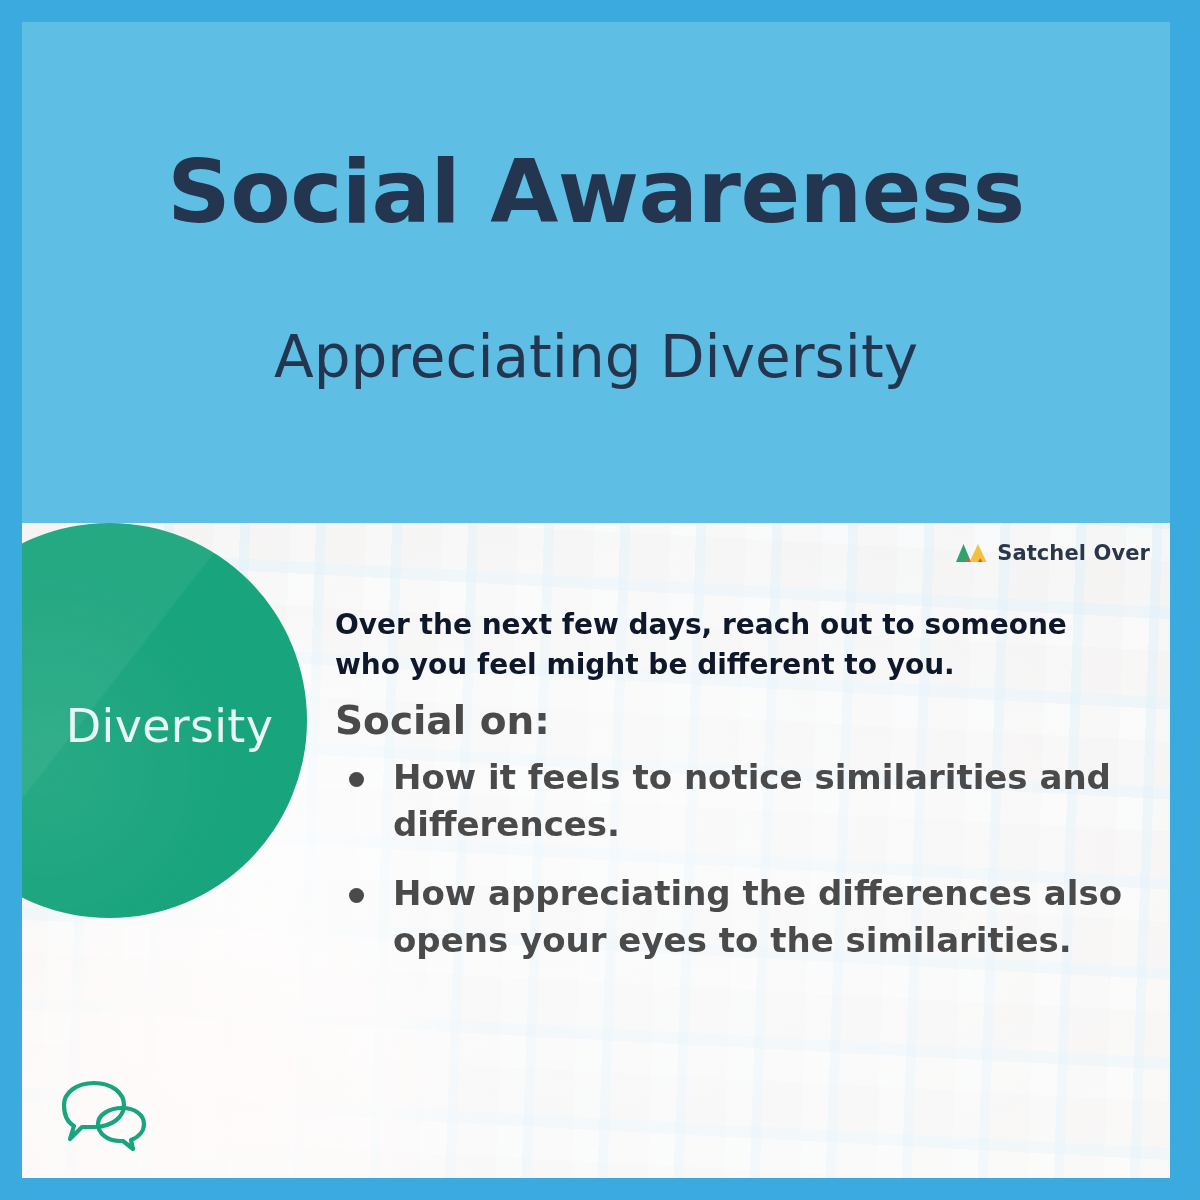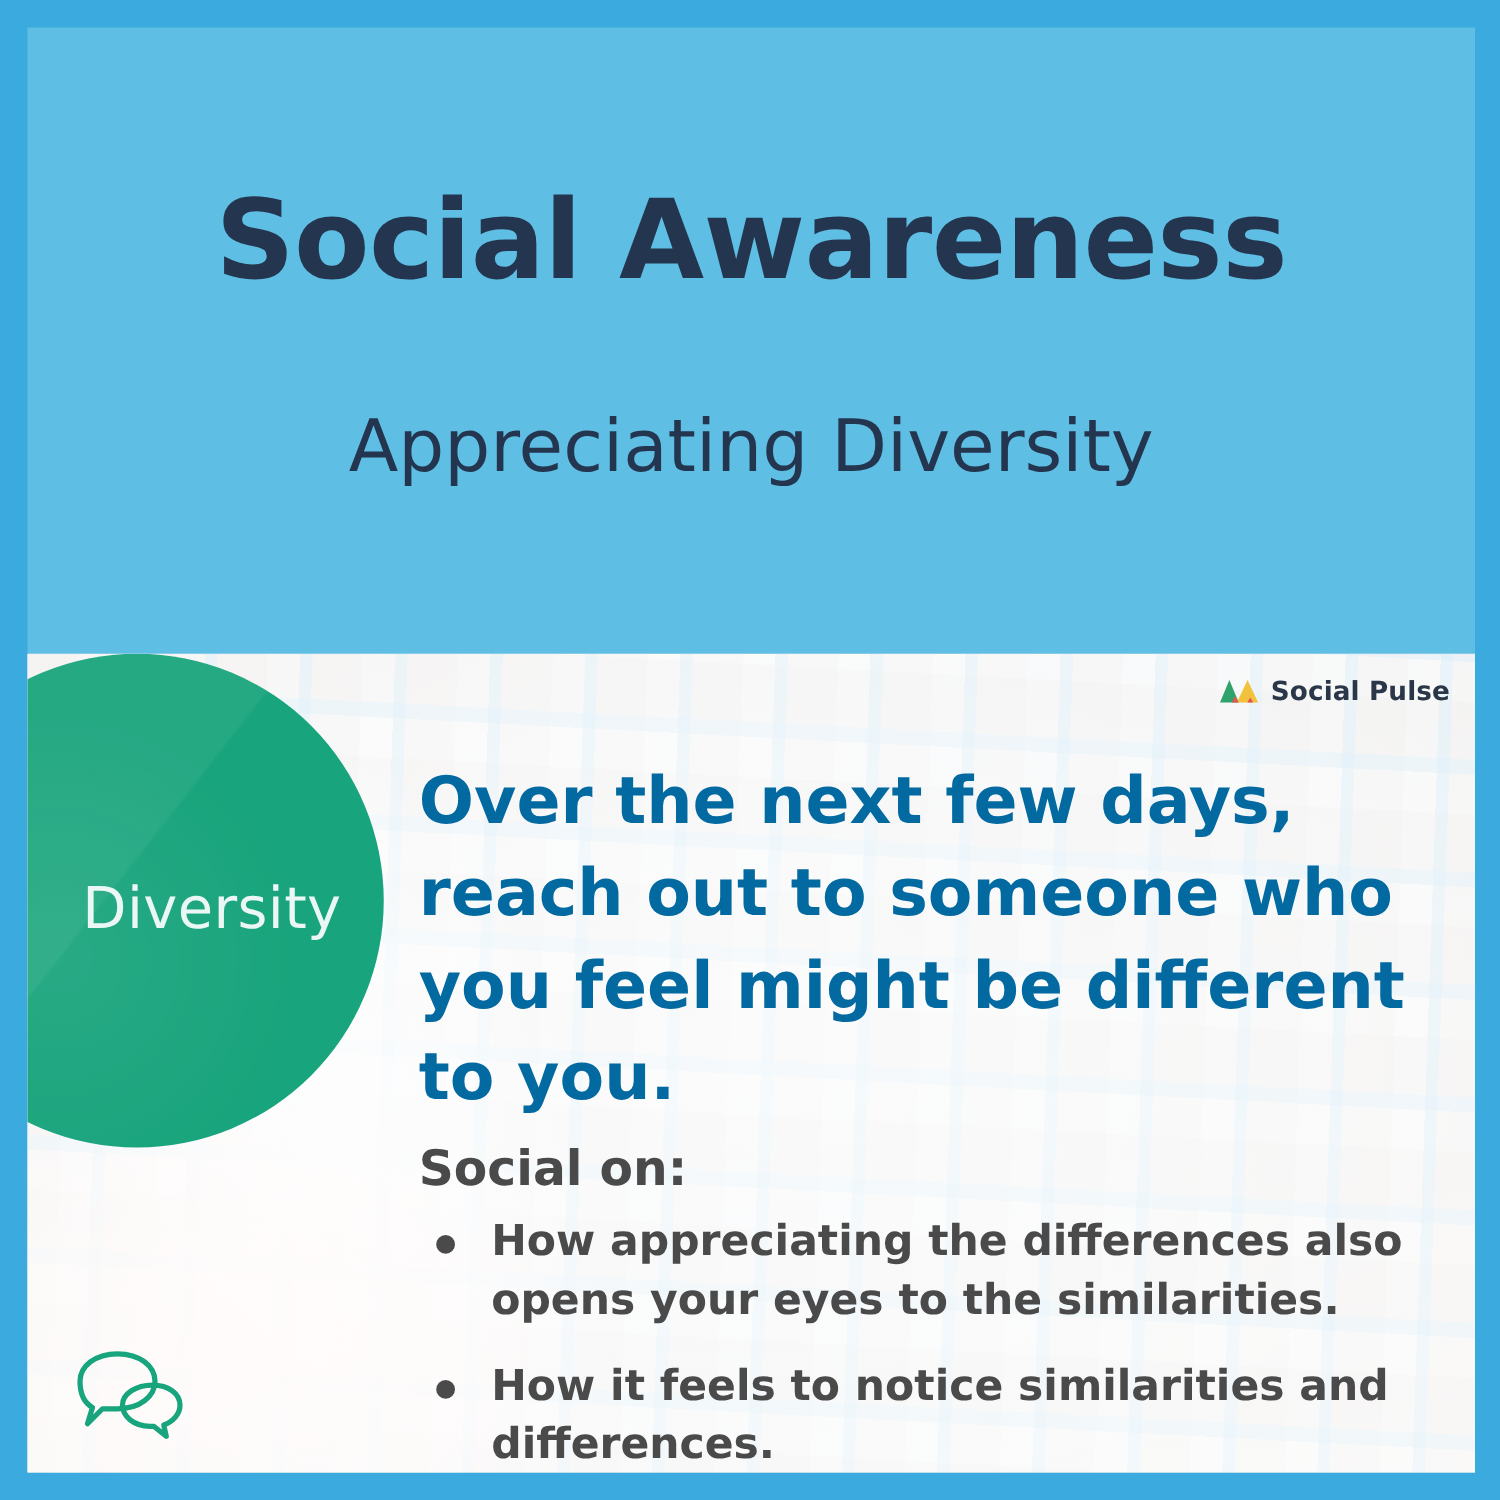--- a/index.html
+++ b/index.html
@@ -15,21 +15,21 @@
     font-family: "DejaVu Sans", "Liberation Sans", sans-serif;
     background: #3BAADE;
   }
 
   
   .card {
     position: relative;
     width: 1200px;
     height: 1200px;
     background: #3BAADE;          
-    padding: 22px 20px 22px 22px;
+    padding: 22px 30px 22px 22px;
     display: flex;
     flex-direction: column;
   }
 
   
   .header {
     position: relative;
     height: 501px;                 
     background: #5FBEE4;           
     display: flex;
@@ -173,24 +173,24 @@
   .content {
     position: absolute;
     left: 313px;
     top: 82px;
     width: 800px;
     z-index: 3;
     color: #4A4A4A;
   }
 
   .lead {
-    font-size: 52px;
+    font-size: 28px;
     font-weight: 700;
     line-height: 1.42;
-    color: #0369a1;
+    color: #0f172a;
     margin-bottom: 8px;
   }
 
   .reflect {
     font-size: 39px;
     font-weight: 700;
     line-height: 1.42;
     color: #4A4A4A;
     margin-bottom: 6px;
   }
@@ -249,29 +249,29 @@
       <span class="challenge-label">Diversity</span>
     </div>
 
     <div class="brand">
       <svg class="brand-mark" width="34" height="22" viewBox="0 0 34 22">
         <path d="M8.5 2 L16 20 L1 20 Z" fill="#2FA36B"></path>
         <path d="M23 2 L31.5 20 L14.5 20 Z" fill="#F2C23E"></path>
         <path d="M13.2 15 L16 20 L10.4 20 Z" fill="#E2574C"></path>
         <path d="M25.2 16 L27.6 20 L22.8 20 Z" fill="#E2574C"></path>
       </svg>
-      <span class="brand-name">Social Pulse</span>
+      <span class="brand-name">Satchel Over</span>
     </div>
 
     <div class="content">
       <p class="lead">Over the next few days, reach out to someone who you feel might be different to you.</p>
       <p class="reflect">Social on:</p>
       <ul class="bullets">
+        <li>How it feels to notice similarities and differences.</li>
         <li>How appreciating the differences also opens your eyes to the similarities.</li>
-        <li>How it feels to notice similarities and differences.</li>
       </ul>
     </div>
 
     <svg class="chat-icon" viewBox="0 0 100 80">
       <path d="M40 7
                C58 7 70 17 70 29
                C70 41 58 51 40 51
                L28 51
                L16 63
                L20 50

